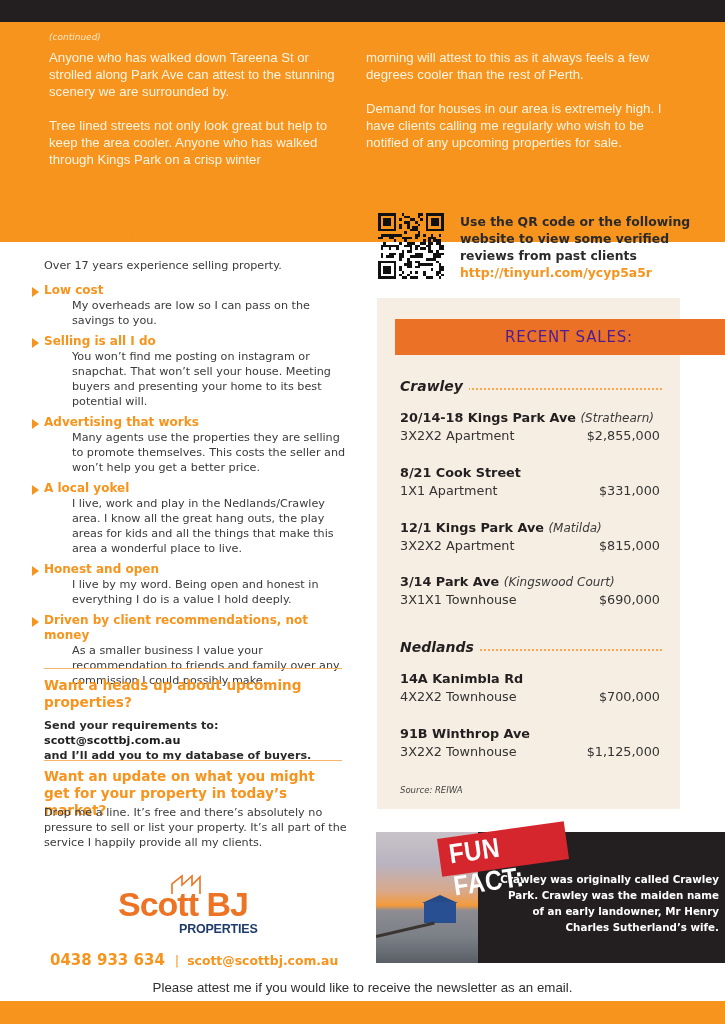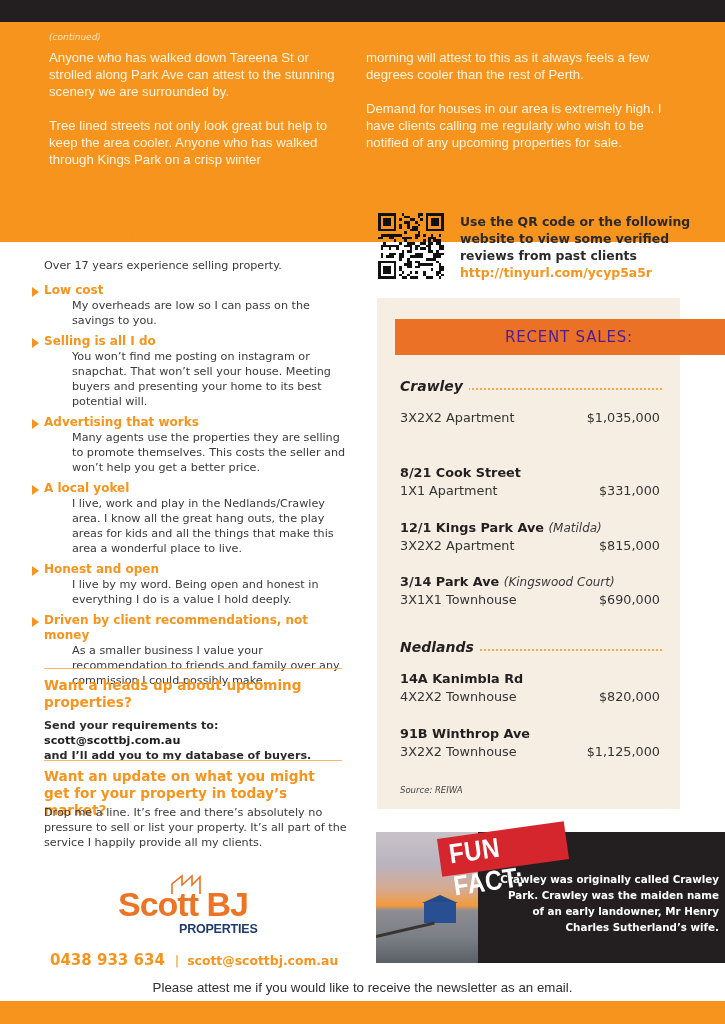--- a/index.html
+++ b/index.html
@@ -162,23 +162,24 @@
 <div class="sales-banner">
   <span>RECENT SALES:</span>
 </div>
 
 <div class="suburb" style="top:376px;">
   <span class="name">Crawley</span>
   <span class="dots"></span>
 </div>
 
 <div class="sale" style="top:409px;">
+  <div class="addr"><span>20/14-18 Kings Park Ave</span> <i>(Strathearn)</i></div>
   <div class="row">
       <span>3X2X2 Apartment</span>
-      <span>$1,035,000</span>
+      <span>$2,855,000</span>
     </div>
 </div>
 <div class="sale" style="top:464px;">
   <div class="addr"><span>8/21 Cook Street</span> <i></i></div>
   <div class="row">
       <span>1X1 Apartment</span>
       <span>$331,000</span>
     </div>
 </div>
 <div class="sale" style="top:519px;">
@@ -198,21 +199,21 @@
 
 <div class="suburb" style="top:637px;">
   <span class="name">Nedlands</span>
   <span class="dots"></span>
 </div>
 
 <div class="sale" style="top:670px;">
   <div class="addr"><span>14A Kanimbla Rd</span></div>
   <div class="row">
       <span>4X2X2 Townhouse</span>
-      <span>$820,000</span>
+      <span>$700,000</span>
     </div>
 </div>
 <div class="sale" style="top:725px;">
   <div class="addr"><span>91B Winthrop Ave</span></div>
   <div class="row">
       <span>3X2X2 Townhouse</span>
       <span>$1,125,000</span>
     </div>
 </div>
 

